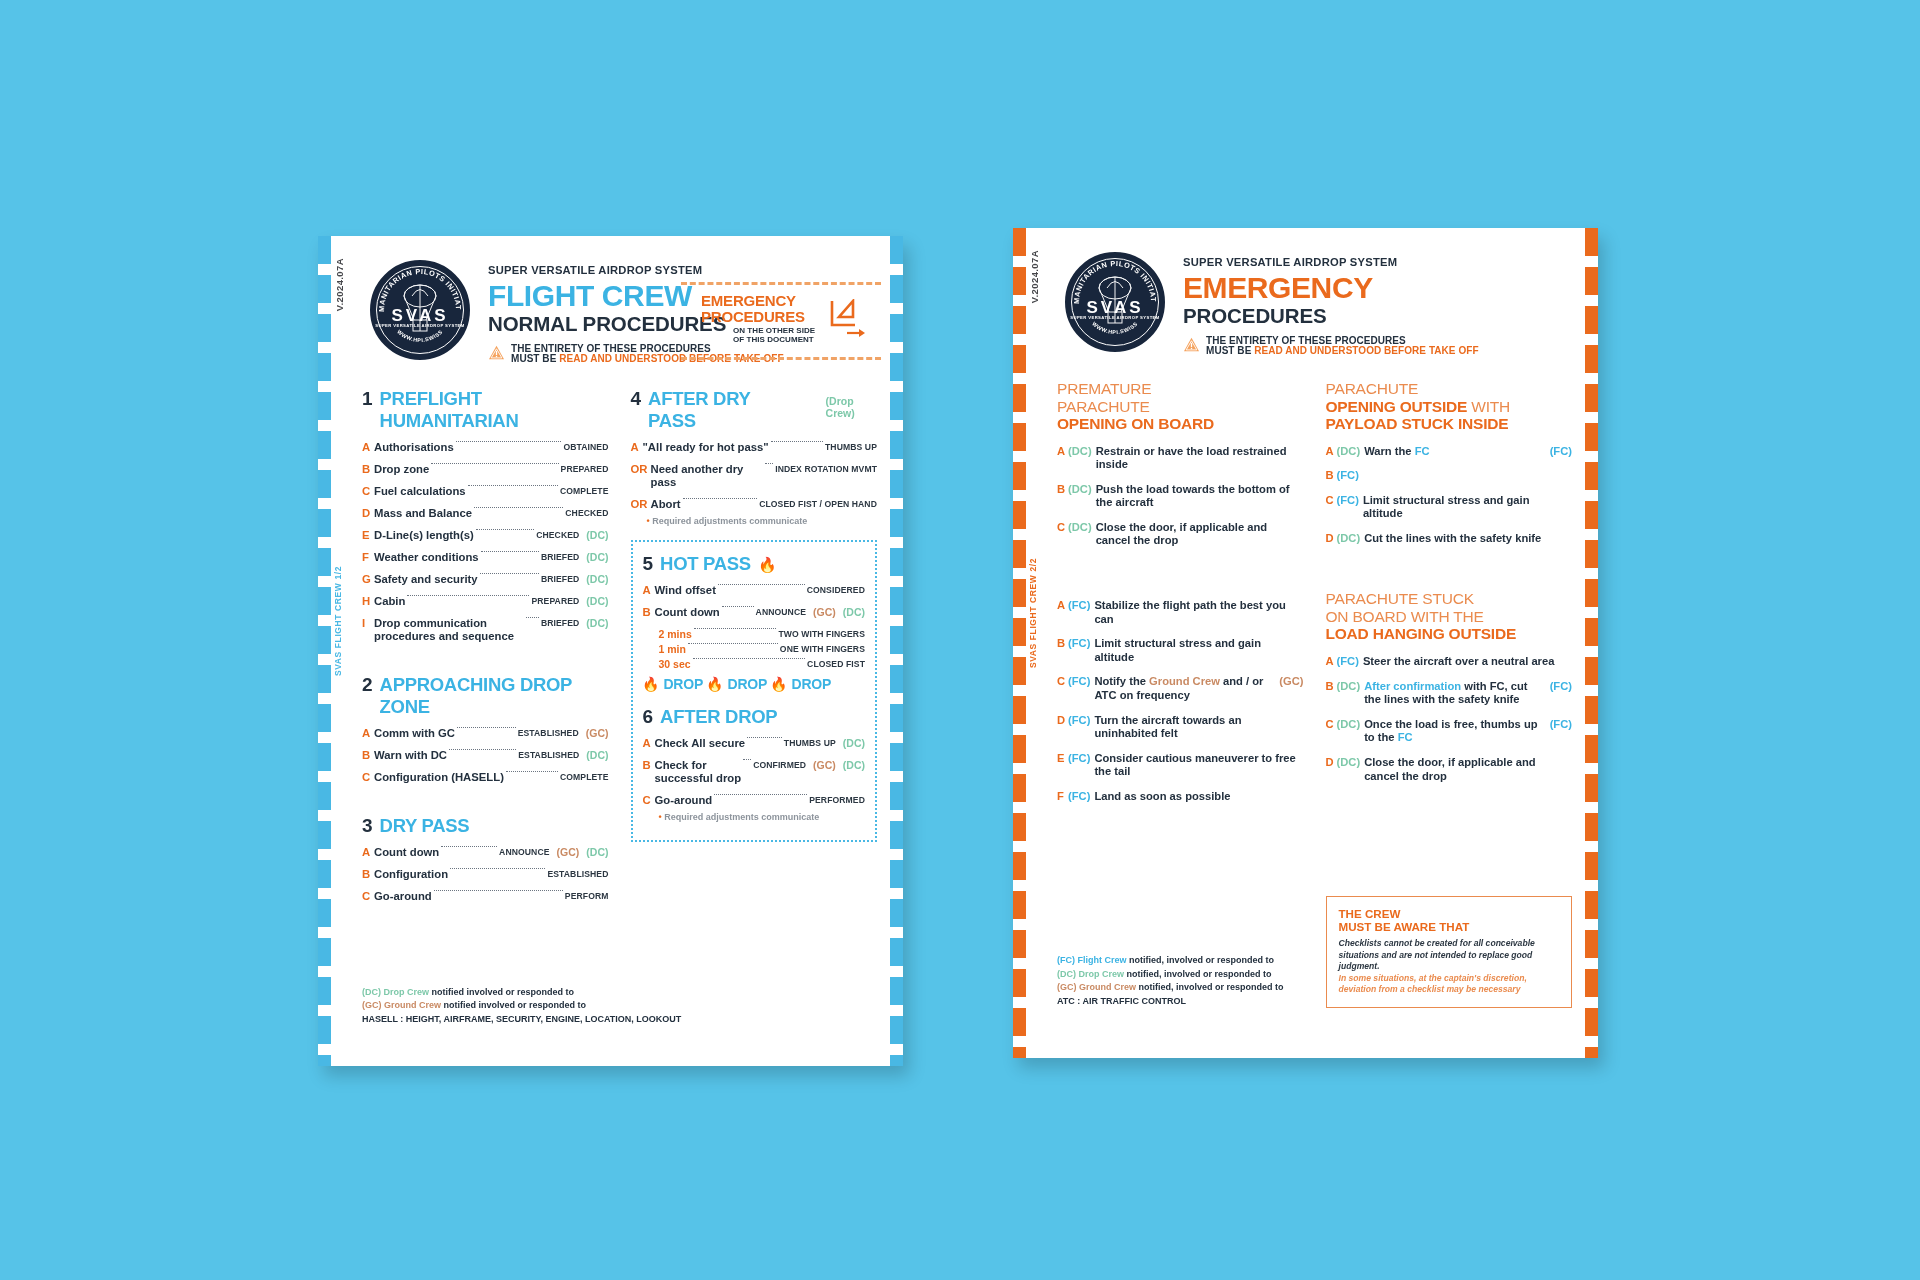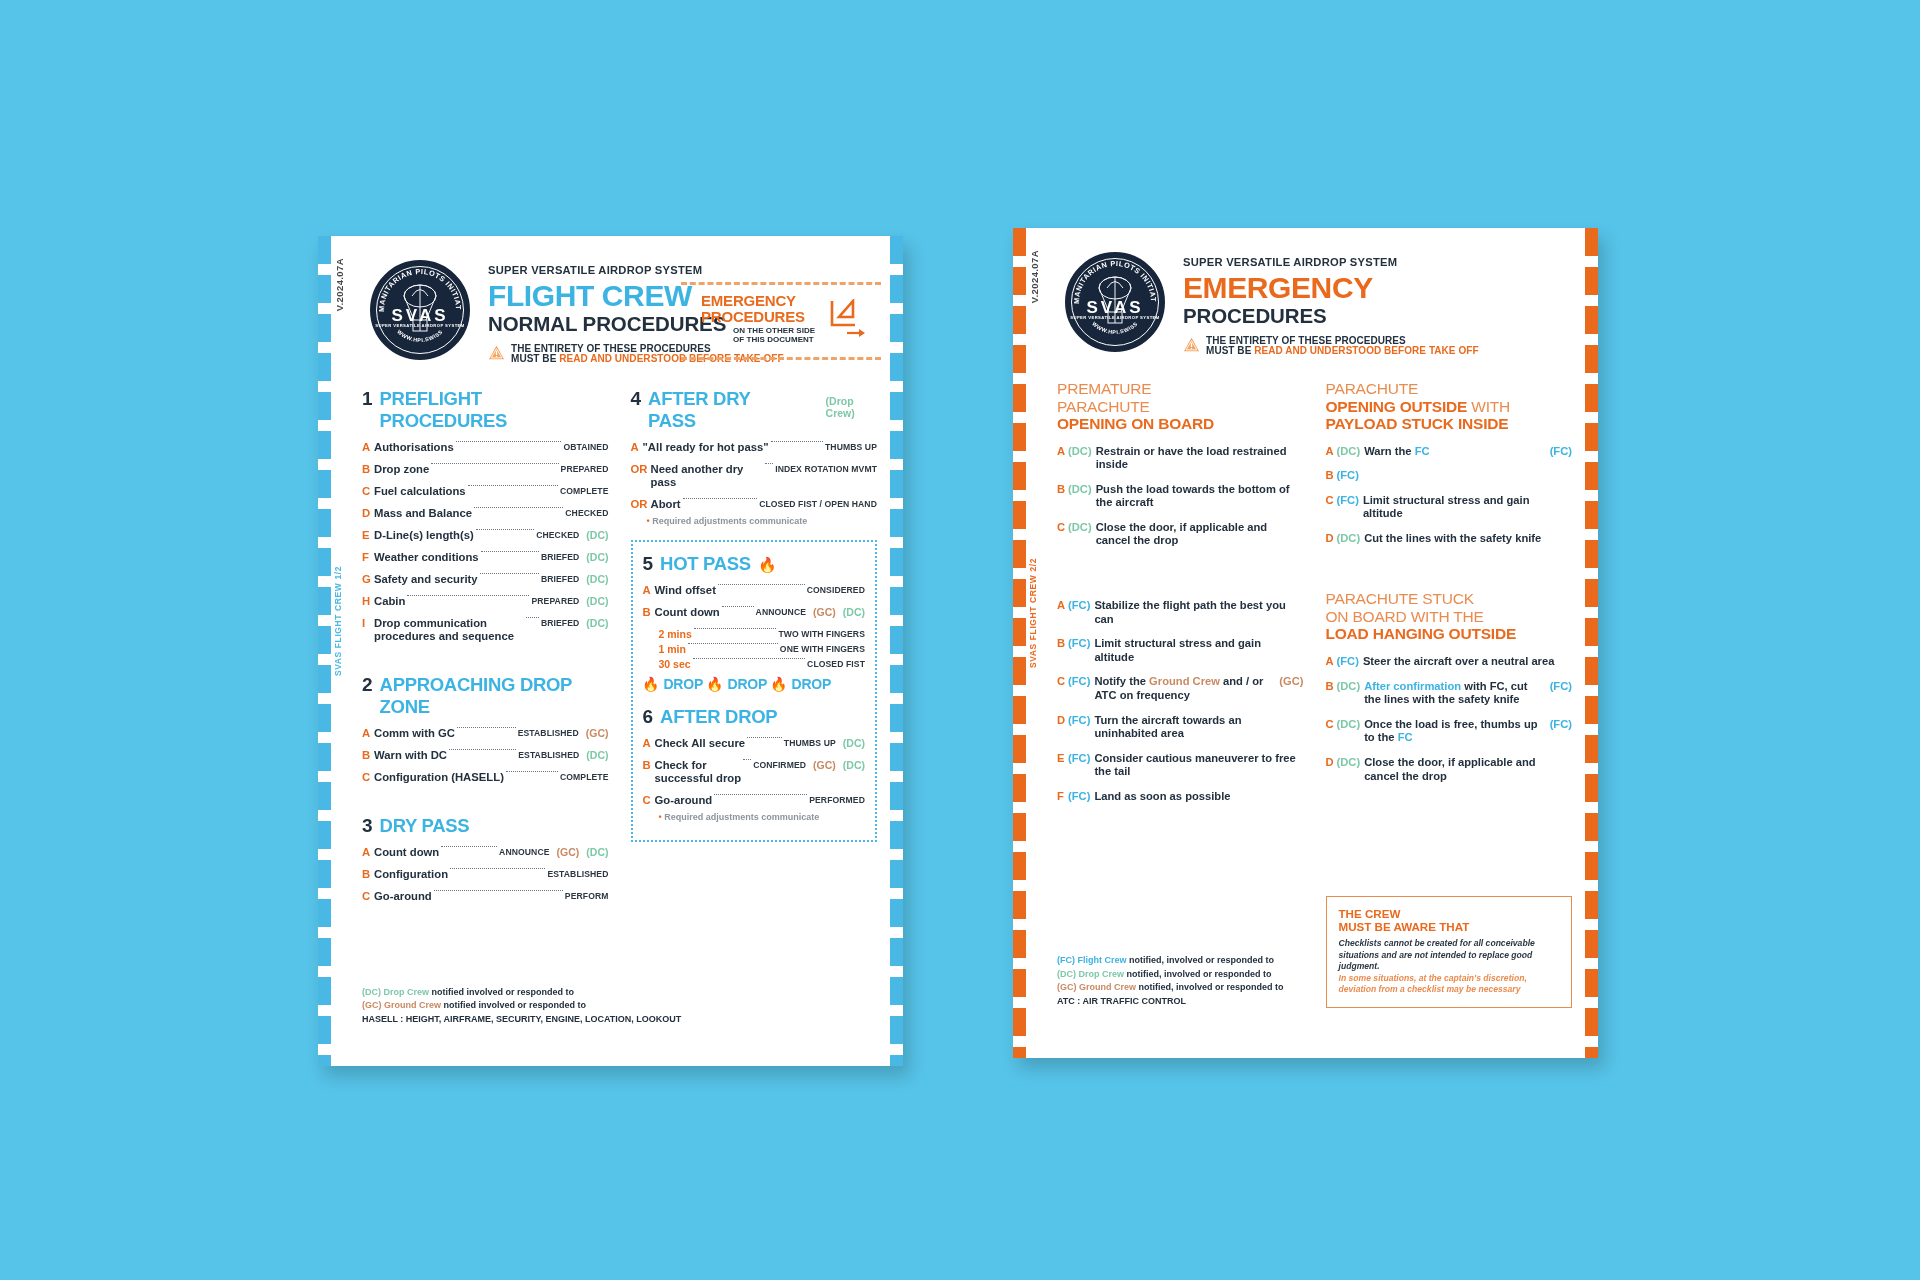--- a/index.html
+++ b/index.html
@@ -268,21 +268,21 @@
       </div>
     </div>
 
     <div class="cols">
 
       <div class="col">
 
         <div>
           <div class="sechead">
             <span class="secnum">1</span>
-            <span class="sectitle">PREFLIGHT PROCEDURES</span>
+            <span class="sectitle">PREFLIGHT HUMANITARIAN</span>
           </div>
           <div id="s1rows">
               <div class="row">
       <span class="ltr">A</span>
       <span class="nm" style="white-space:normal;max-width:150px">Authorisations</span>
       <span class="dots"></span>
       <span class="act">OBTAINED</span>
     </div>
               <div class="row">
       <span class="ltr">B</span>
@@ -662,21 +662,21 @@
     </div>
               <div class="erow">
       <span class="ltr">C</span>
       <span class="who fc">(FC)</span>
       <span class="txt">Notify the <span class="gc">Ground Crew</span> and / or ATC on frequency</span>
                 <span class="rt gc">(GC)</span>
     </div>
               <div class="erow">
       <span class="ltr">D</span>
       <span class="who fc">(FC)</span>
-      <span class="txt">Turn the aircraft towards an uninhabited area</span>
+      <span class="txt">Turn the aircraft towards an uninhabited felt</span>
     </div>
               <div class="erow">
       <span class="ltr">E</span>
       <span class="who fc">(FC)</span>
       <span class="txt">Consider cautious maneuverer to free the tail</span>
     </div>
               <div class="erow">
       <span class="ltr">F</span>
       <span class="who fc">(FC)</span>
       <span class="txt">Land as soon as possible</span>

